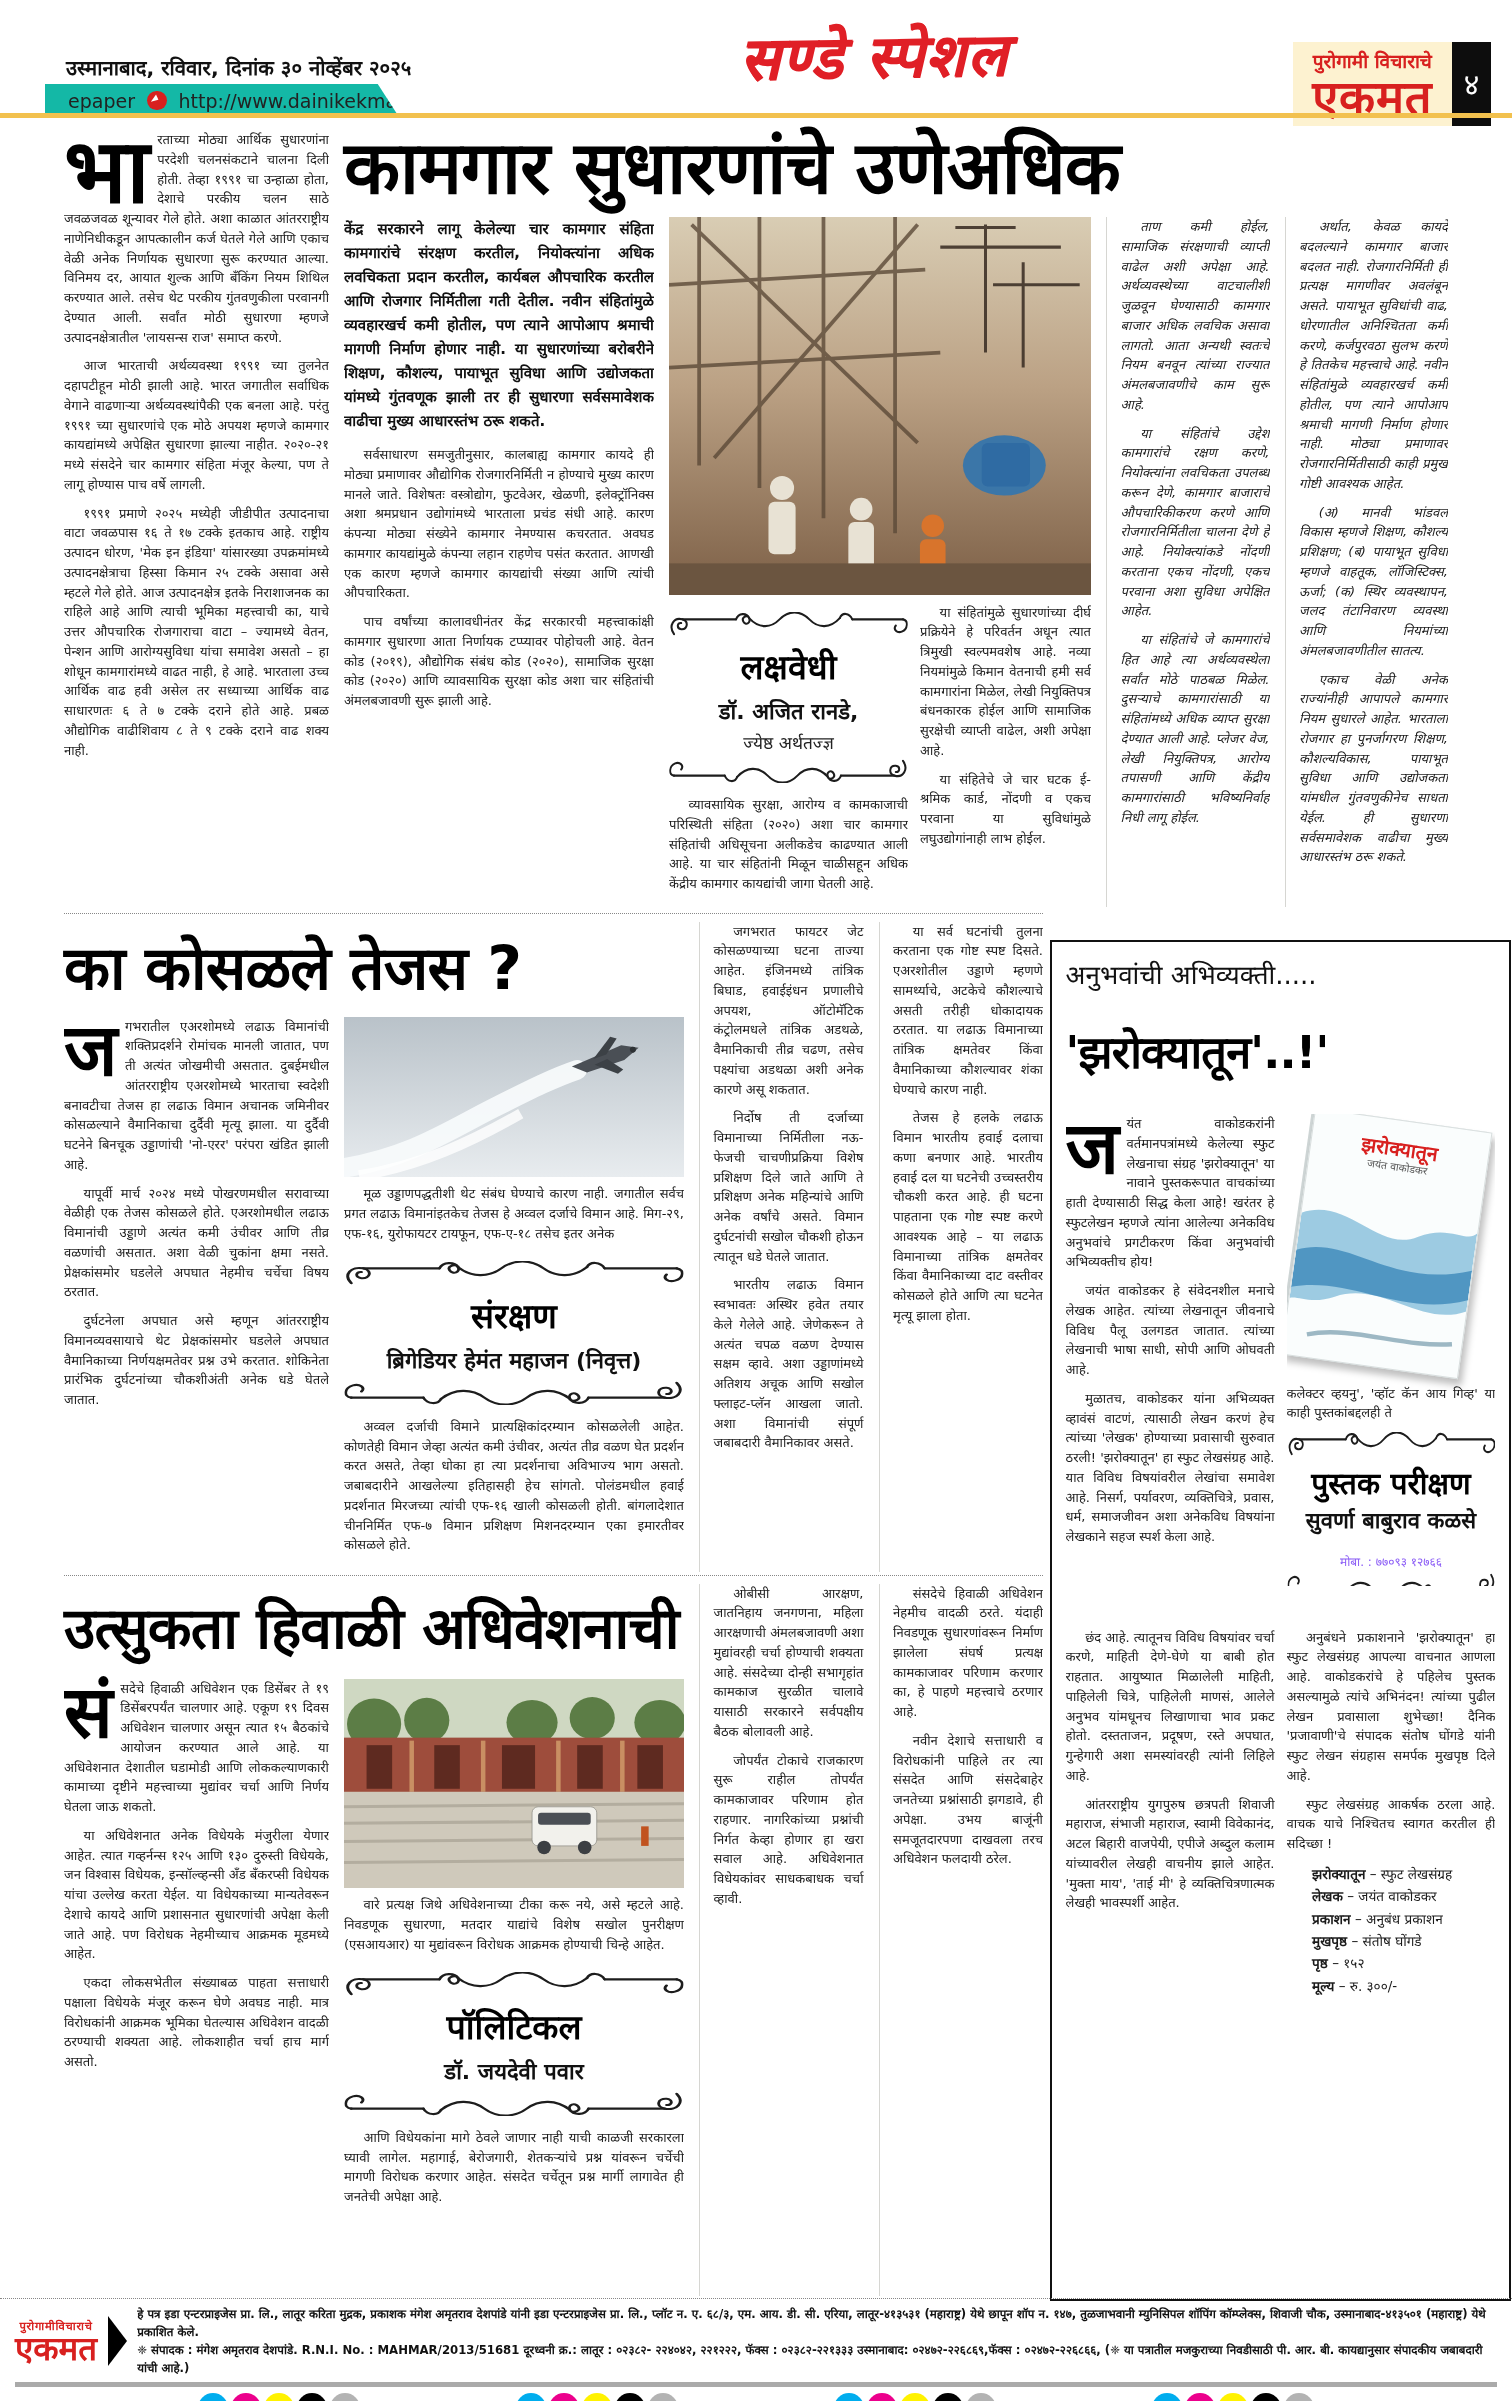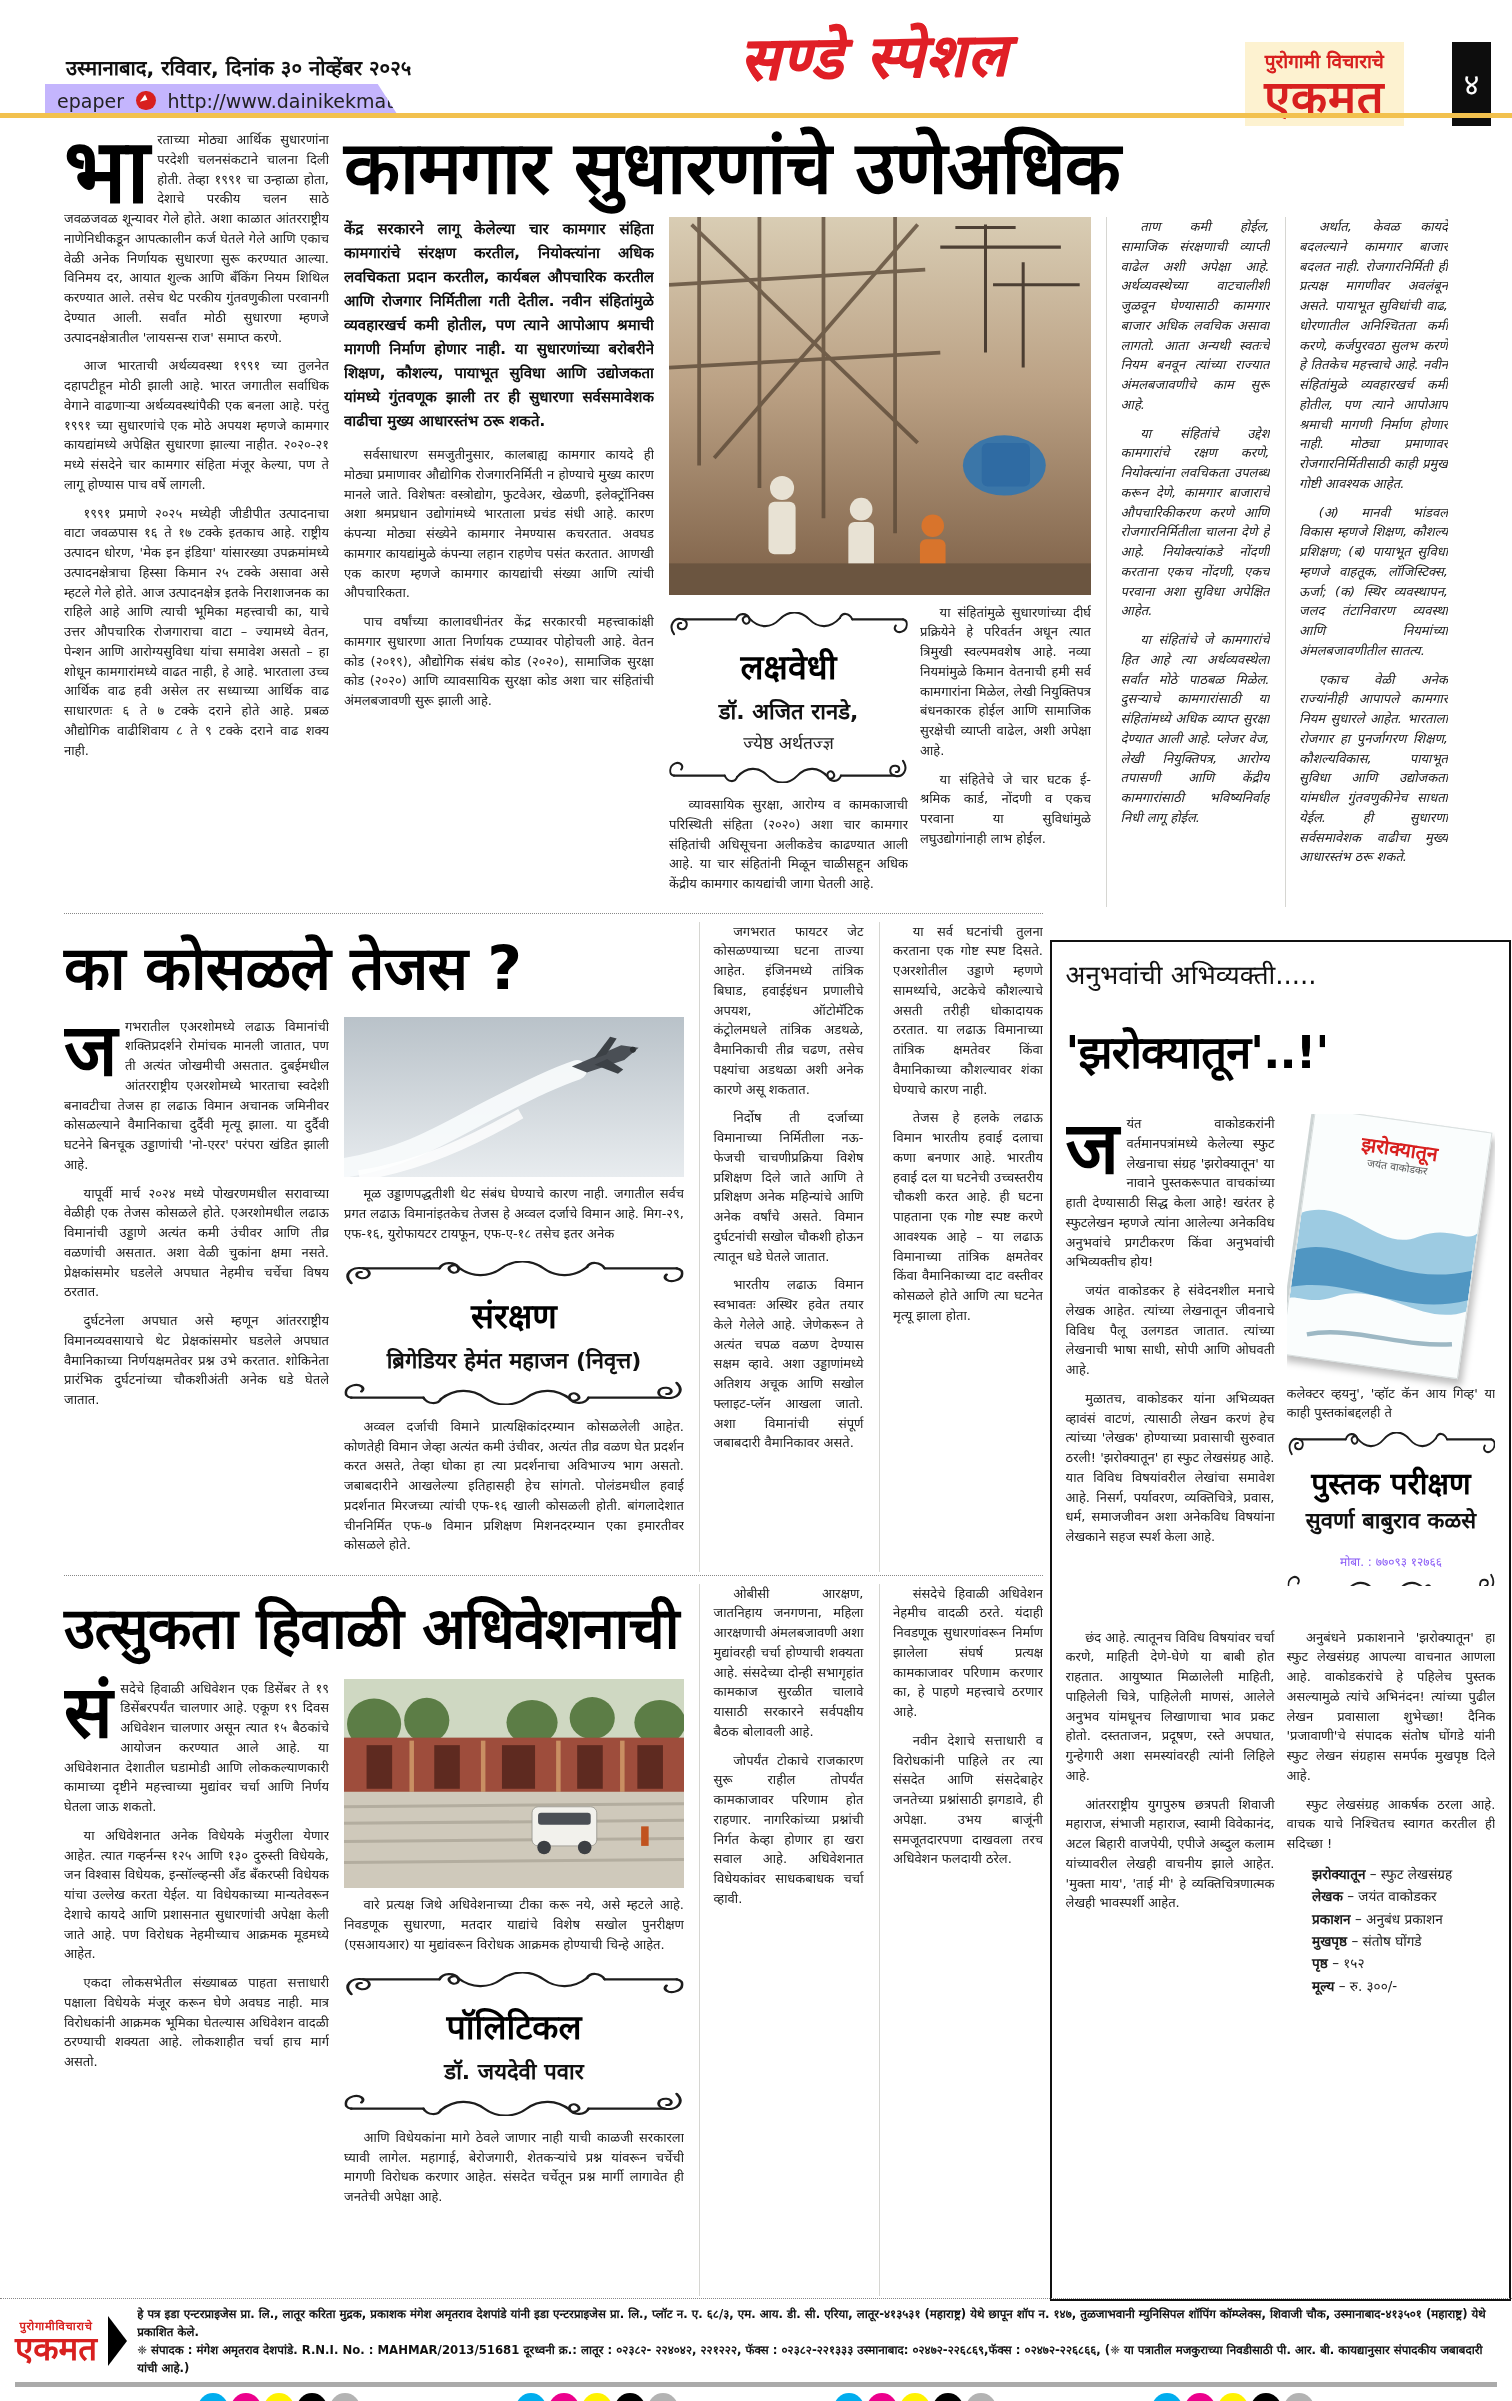--- a/index.html
+++ b/index.html
@@ -6,35 +6,35 @@
   html,body { background:#e8e8e4; }
   body { font-family:"DejaVu Sans", sans-serif; }
   #paper {
     position:relative; width:1512px; height:2401px; margin:0 auto;
     background:#ffffff; color:#1c1c1c; overflow:hidden;
   }
   
   .dateline { position:absolute; top:53px; left:66px; font-size:20.3px; font-weight:bold; color:#111; }
   .epaper-band {
     position:absolute; top:84px; left:45px; width:354px; height:33px;
-    background:#c4b5fd; display:flex; align-items:center; padding-left:12px; gap:12px;
+    background:#14b8a6; display:flex; align-items:center; padding-left:23px; gap:12px;
     clip-path:polygon(0 0, 94% 0, 100% 100%, 0 100%);
   }
   .epaper-band .lbl { font-size:19px; color:#222; }
   .epaper-band .url { font-size:19px; color:#222; text-decoration:none; }
   .e-icon { width:19.6px; height:19.6px; border-radius:50%; background:#d8201f; position:relative; flex:none; }
   .e-icon:after { content:""; position:absolute; left:6px; top:4.5px; width:0; height:0;
      border-left:5.3px solid #fff; border-top:3.8px solid transparent; border-bottom:6.8px solid transparent; transform:rotate(35deg); }
   .yellow-rule { position:absolute; top:113px; left:0; width:1512px; height:5.3px; background:#f2c14e; }
   .banner {
     position:absolute; top:13.6px; left:663px; width:422px; text-align:center;
     font-size:59px; font-weight:bold; font-style:italic; color:#e01f26;
     transform:rotate(-1deg); letter-spacing:1.5px; text-shadow:0.8px 0.8px 0 #e01f26;
   }
-  .masthead { position:absolute; top:42px; right:21px; display:flex;gap:48px; }
+  .masthead { position:absolute; top:42px; right:21px; display:flex; }
   .mh-box { background:#fdf2d0; padding:6px 19.6px 4.5px; text-align:center; }
   .mh-tag { color:#d8201f; font-size:19px; font-weight:bold; }
   .mh-title { color:#d8201f; font-size:47px; font-weight:900; line-height:1.0; letter-spacing:0.8px; }
   .mh-page { background:#0d0d0d; color:#fff; width:39px; display:flex; align-items:center; justify-content:center; font-size:30px; }
 
   
   .col { overflow:hidden; text-align:justify; font-size:13px; line-height:1.52; color:#1b1b1b; }
   .col p { margin-bottom:9px; text-indent:19.6px; }
   .col p.noindent { text-indent:0; }
   .dropcap { float:left; font-size:89px; line-height:.82; font-weight:bold; color:#000; padding:4.5px 7.5px 0 0; }

